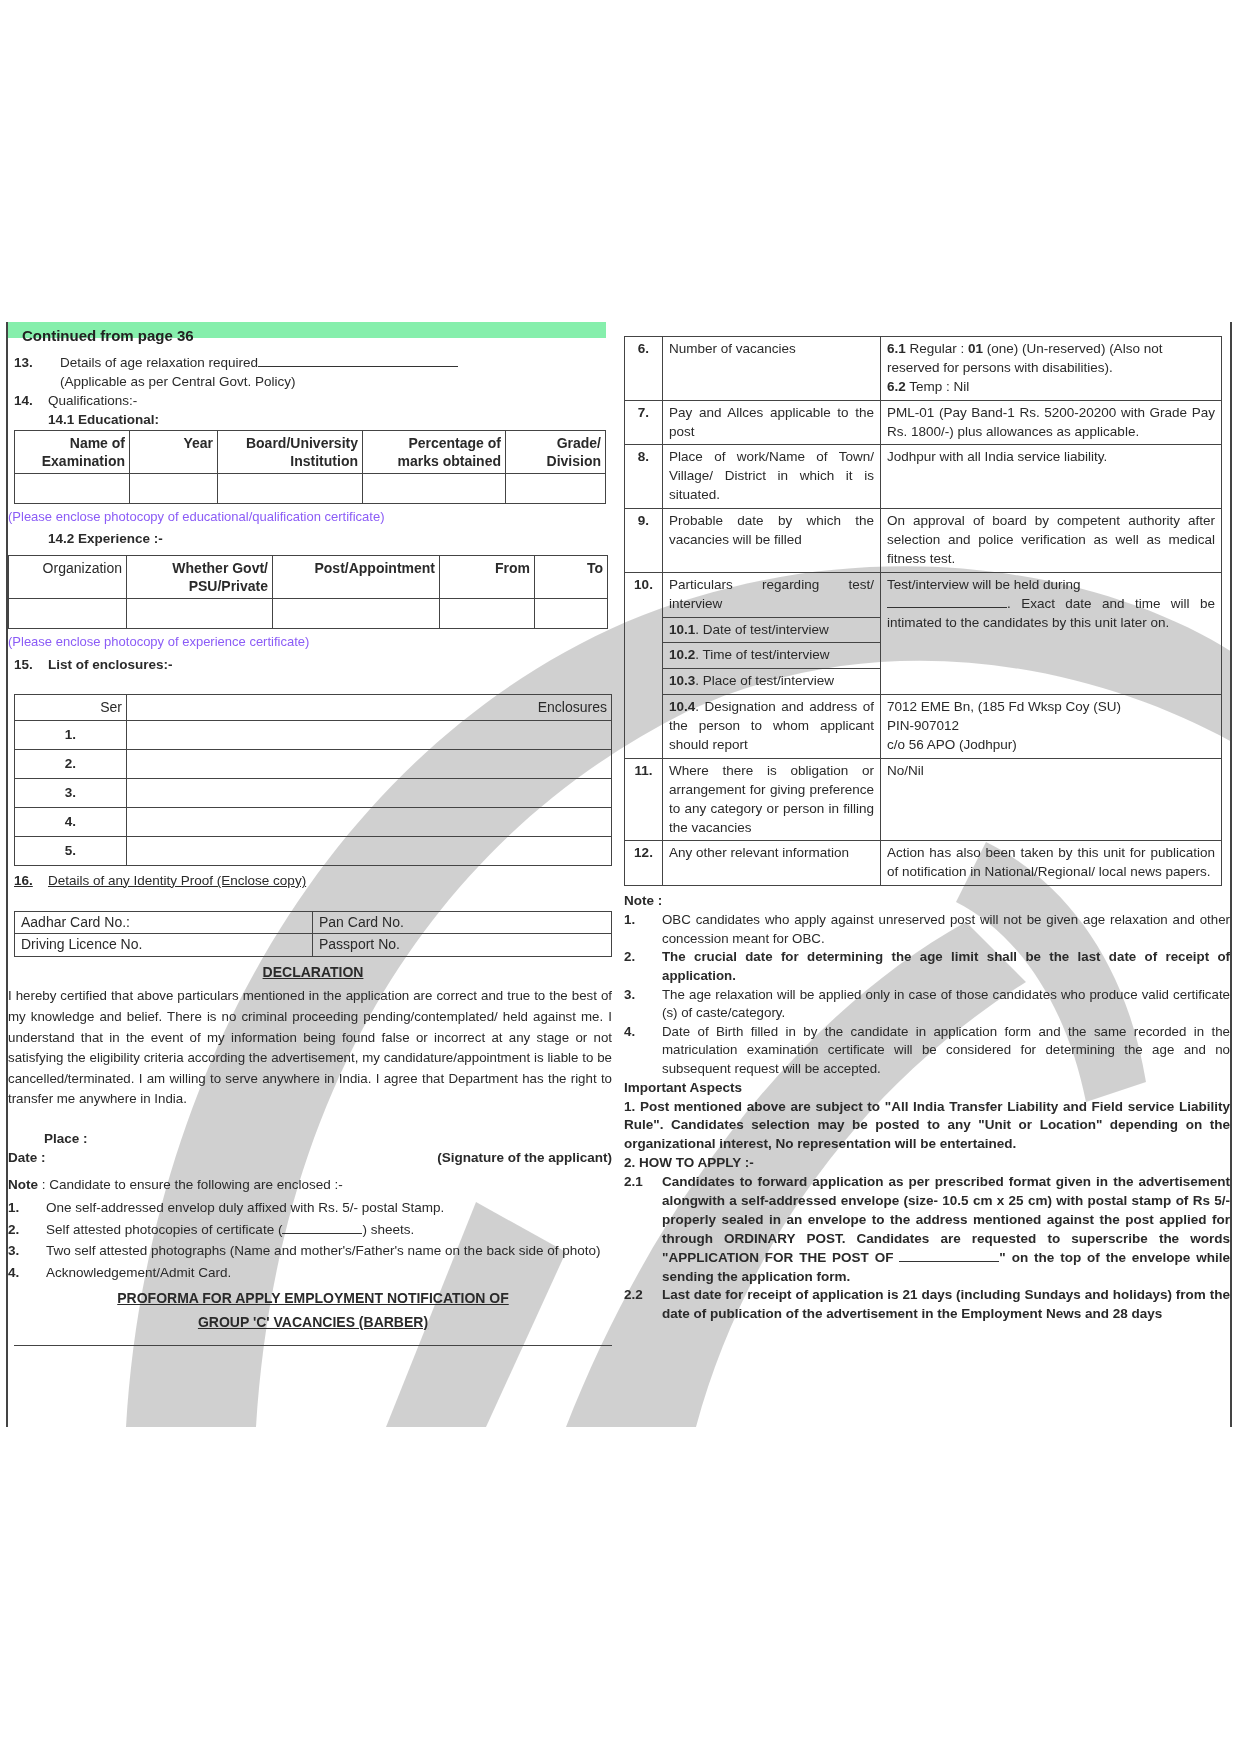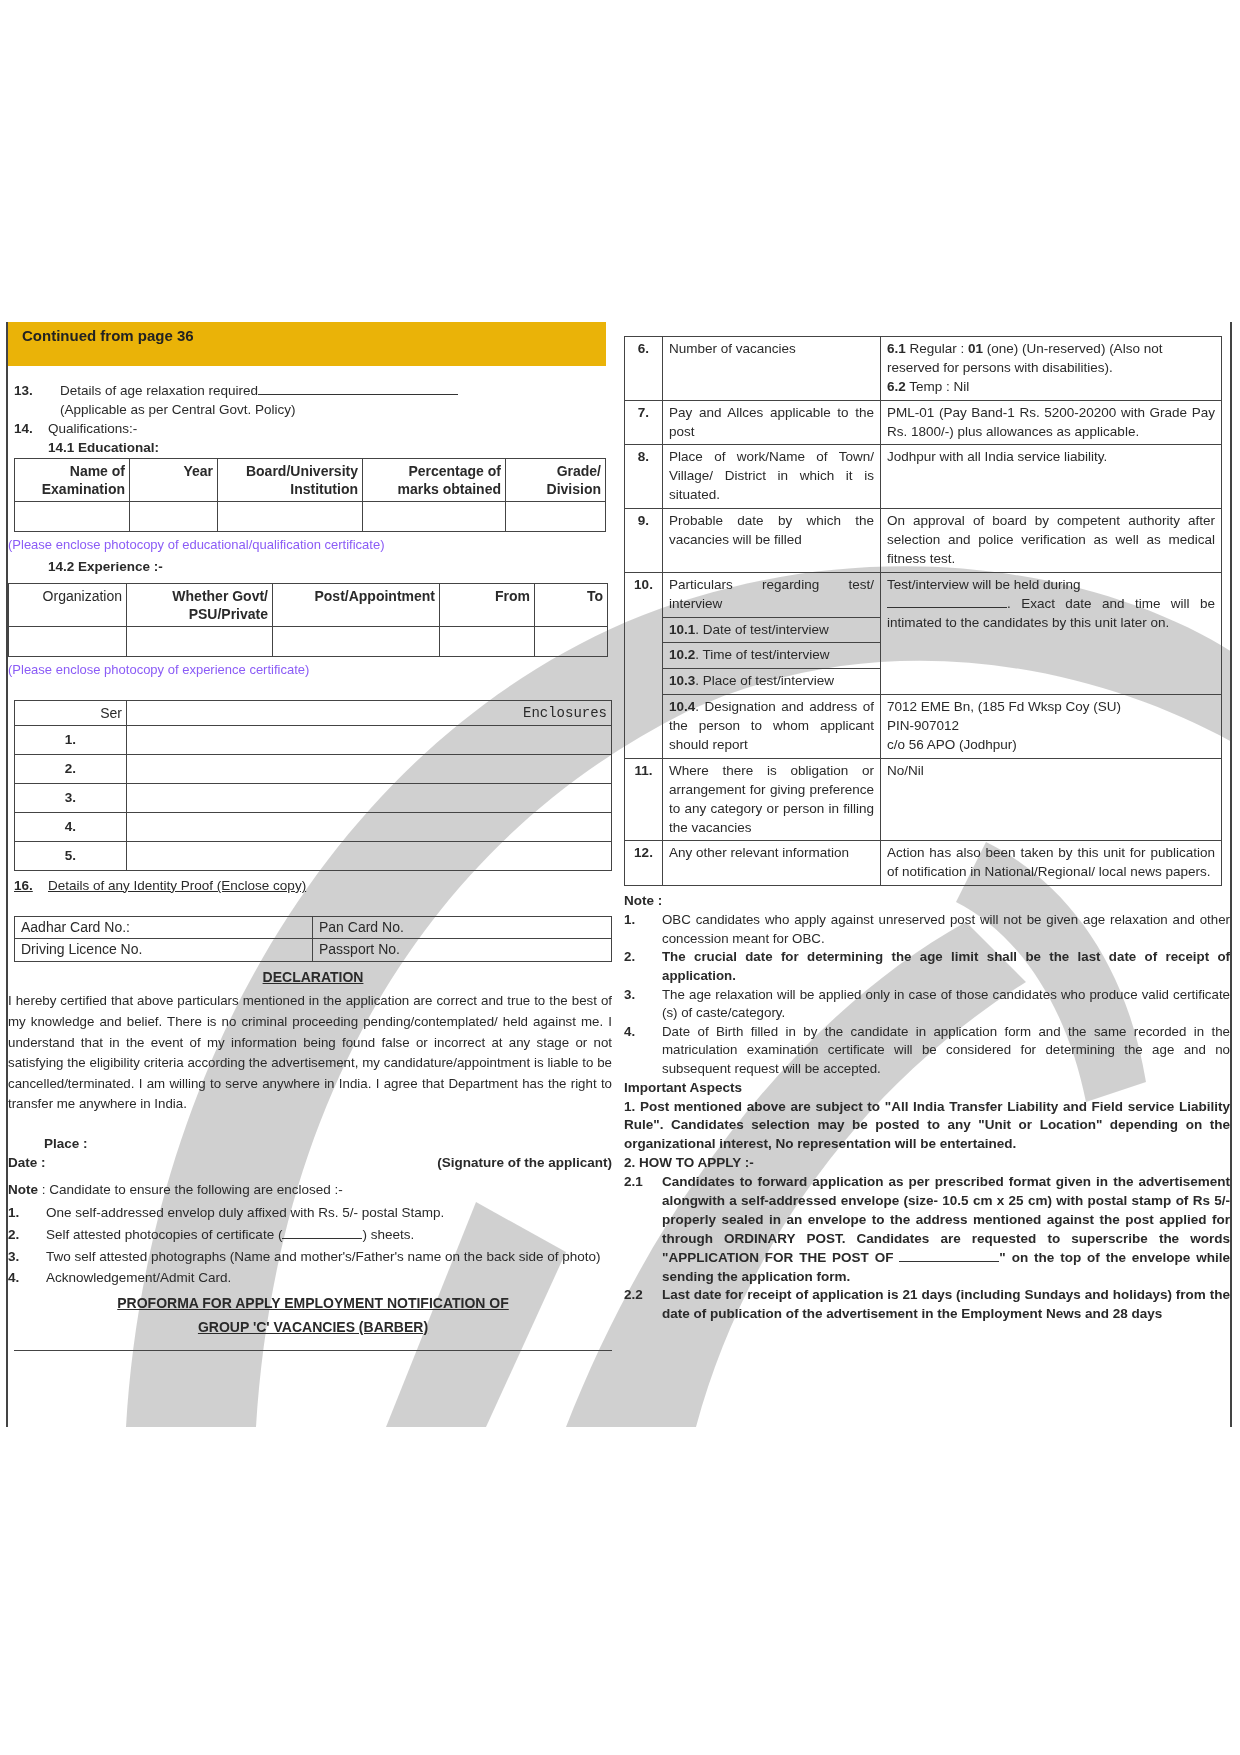--- a/index.html
+++ b/index.html
@@ -2,21 +2,21 @@
 <html><head>
 <meta charset="utf-8">
 <style>
   * { box-sizing: border-box; margin: 0; padding: 0; }
   html, body { width: 1240px; height: 1755px; background: #ffffff; overflow: hidden; }
   body { position: relative; font-family: "Liberation Sans", sans-serif; color: #2a2a2a; font-size: 13.5px; line-height: 1.4; }
   .page { position: absolute; left: 6px; top: 322px; width: 1226px; height: 1105px; overflow: hidden; }
   .wm { position: absolute; pointer-events: none; z-index: 0; }
   .left-col { position: absolute; left: 0; top: 0; width: 606px; height: 1105px; border-left: 2px solid #444; padding-left: 6px; z-index: 1; }
   .right-col { position: absolute; left: 618px; top: 0; width: 608px; height: 1105px; border-right: 2px solid #444; z-index: 1; }
-  .cont-bar { background: #eab308; height: 44px; width: 598px; margin-left: -6px; padding-left: 14px; font-weight: bold; font-size: 15px; line-height: 28px; color: #222; }
+  .cont-bar { background: #86efac; height: 16px; width: 598px; margin-left: -6px; padding-left: 14px; font-weight: bold; font-size: 15px; line-height: 28px; color: #222; }
   .row { display: flex; }
   .num { width: 34px; flex-shrink: 0; font-weight: bold; }
   .b { font-weight: bold; }
   table { border-collapse: collapse; width: 100%; background: transparent; }
   td, th { border: 1.6px solid #444; vertical-align: top; }
   th { font-weight: bold; text-align: right; font-size: 14px; line-height: 1.3; padding: 3px 4px; }
   .blank { height: 30px; }
   .note-small { font-size: 13px; color: #8b5cf6; }
   .enc td { height: 29px; }
   .enc td.ser { width: 112px; text-align: center; font-weight: bold; line-height: 27px; }
@@ -95,26 +95,30 @@
         <td></td>
             <td></td>
             <td></td>
             <td></td>
             <td></td>
       </tr>
     </tbody>
       </table>
     <div class="note-small" style="margin-left:-6px;margin-top:4px;">(Please enclose photocopy of experience certificate)</div>
 
+    <div class="row b" style="margin-top:4px;">
+      <span class="num">15.</span>
+      <span>List of enclosures:-</span>
+    </div>
 
     <table class="enc" style="width:598px;margin-top:20px;">
       <tbody>
           <tr>
         <th style="width:112px;font-weight:normal;">Ser</th>
-        <th style="font-weight:normal;font-family:Liberation Mono, monospace;">Enclosures</th>
+        <th style="font-weight:normal;">Enclosures</th>
       </tr>
       <tr>
             <td class="ser">1.</td>
             <td></td>
           </tr>
       <tr>
             <td class="ser">2.</td>
             <td></td>
           </tr>
       <tr>

